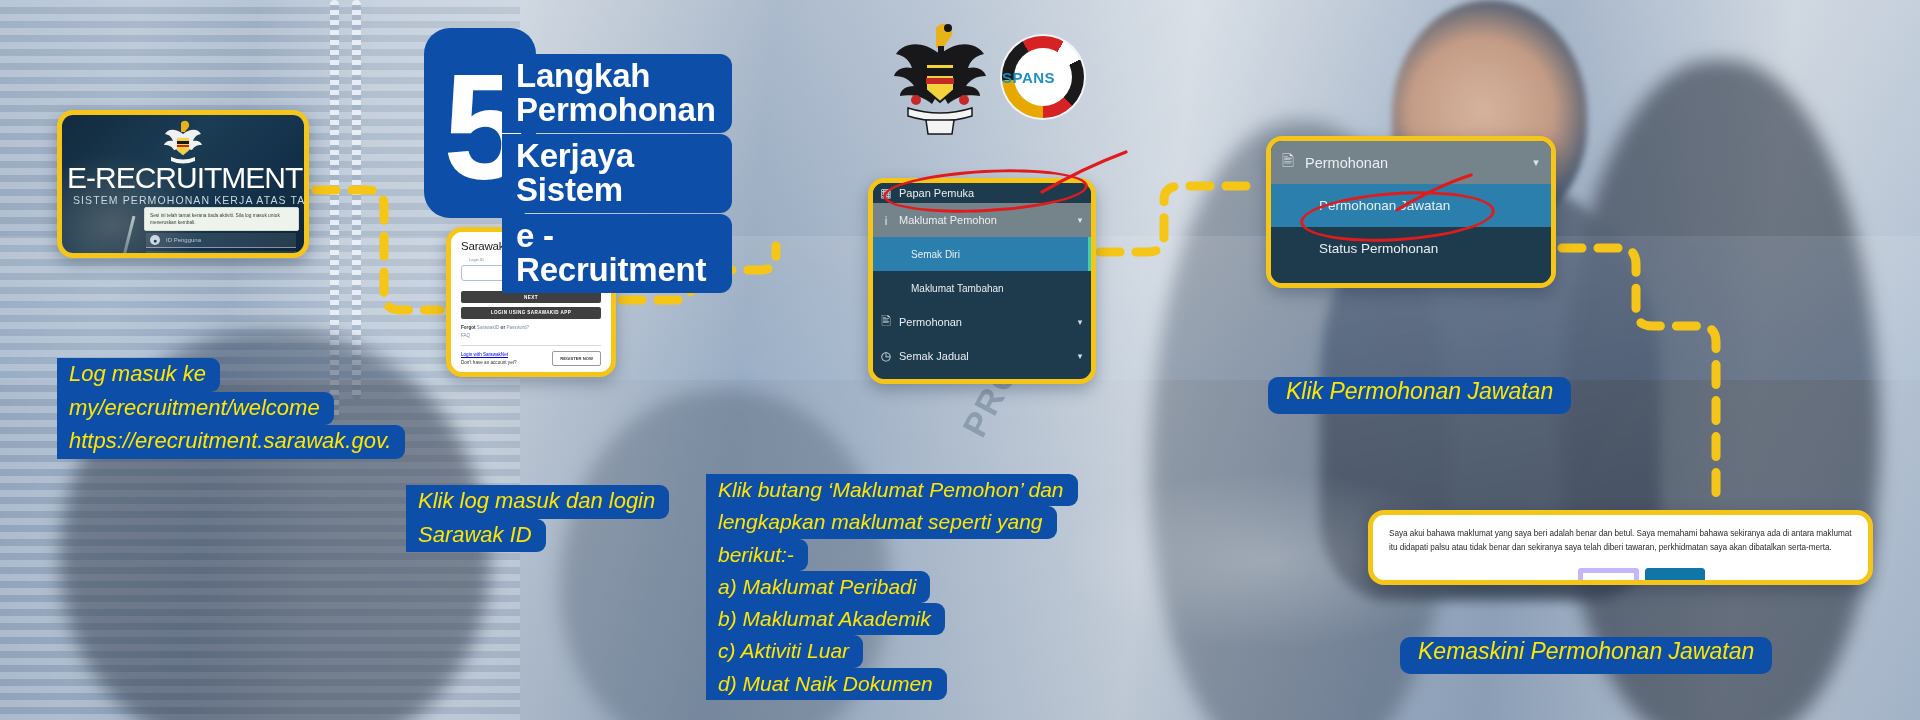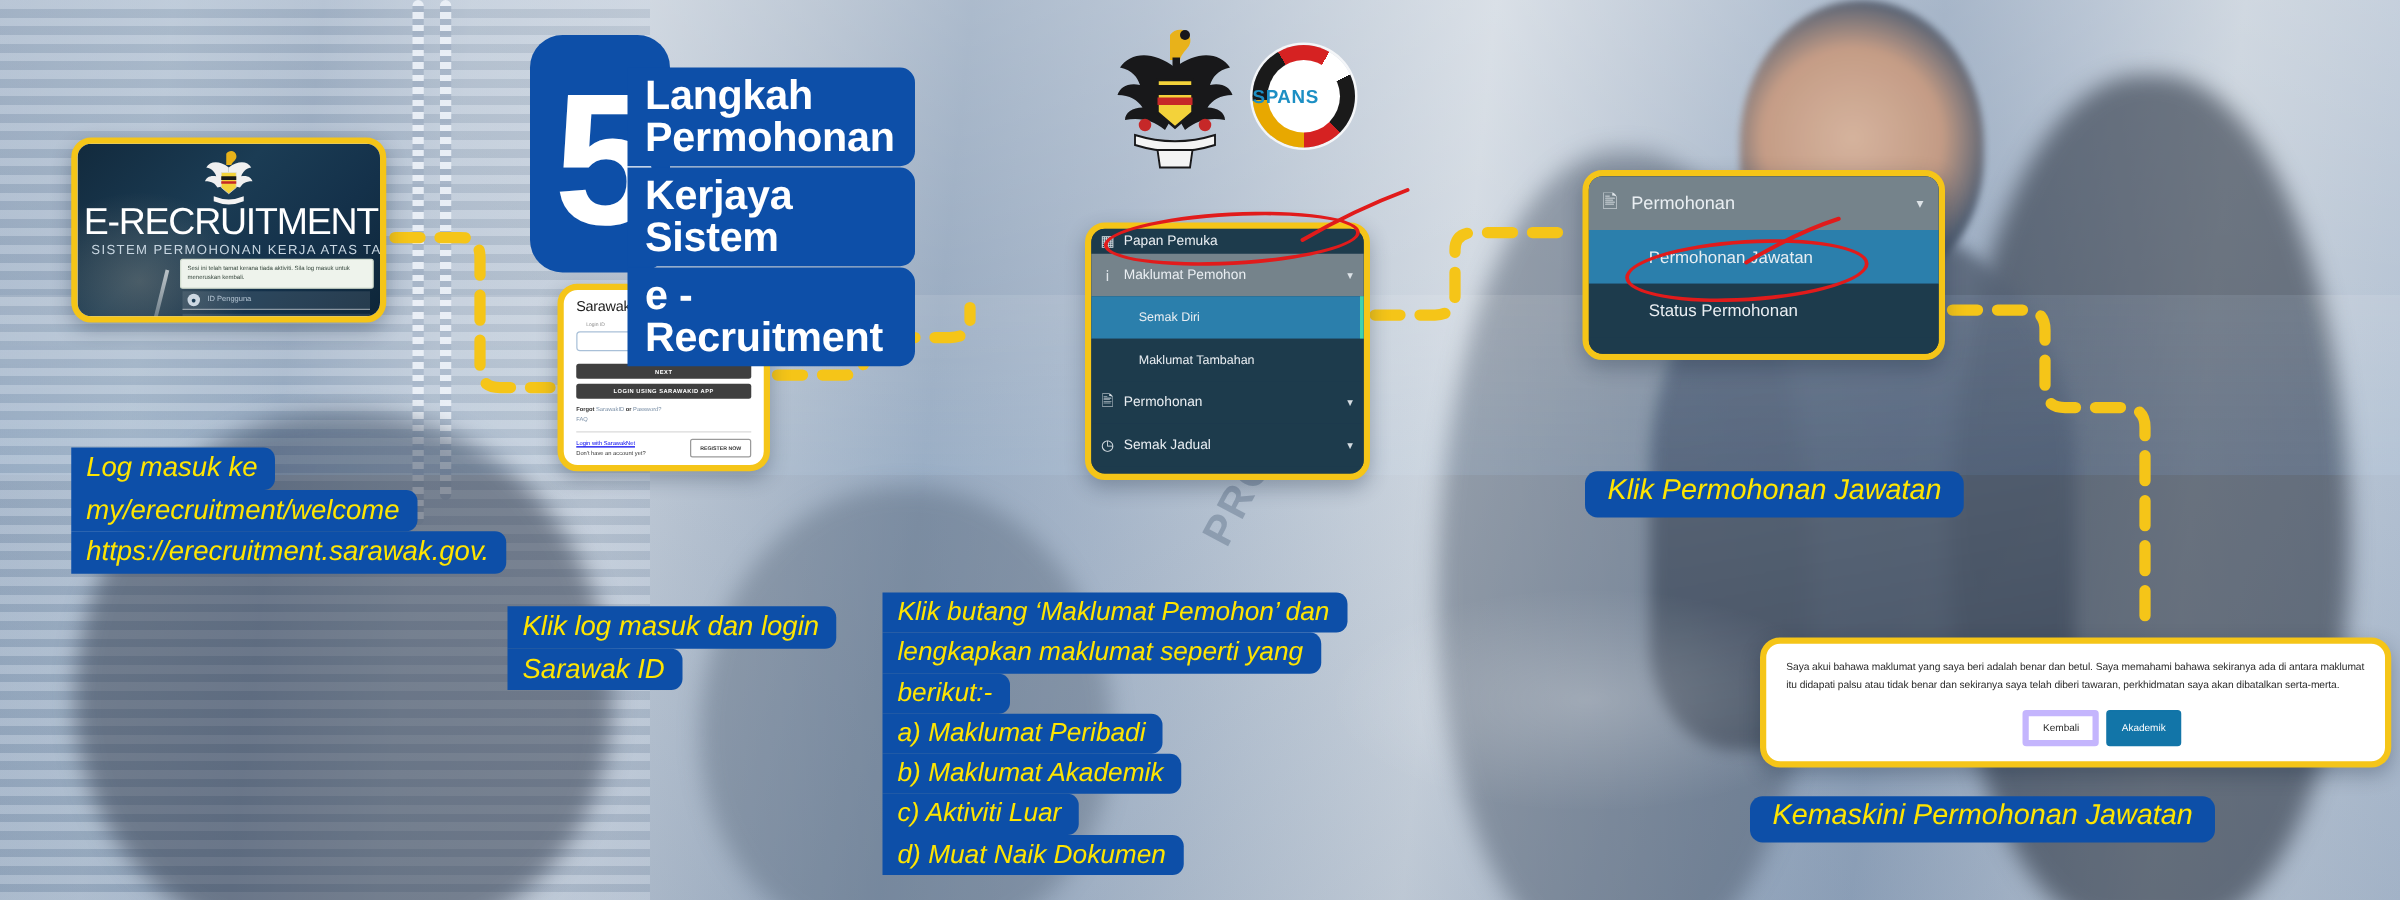--- a/index.html
+++ b/index.html
@@ -250,21 +250,21 @@
     position: absolute; border: 3.2px solid #e11b1b; border-radius: 50%;
     z-index: 36; pointer-events: none; background: transparent;
   }
   #ellipse-1 { left: 883px; top: 170px; width: 205px; height: 42px; transform: rotate(-3deg); }
   #ellipse-2 { left: 1300px; top: 192px; width: 195px; height: 49px; transform: rotate(-3.5deg); }
   .red-tail {
     position: absolute; z-index: 36; pointer-events: none;
   }
 
   
-  #card-confirm { left: 1408px; top: 510px; width: 505px; height: 104px; background: #ffffff; }
+  #card-confirm { left: 1368px; top: 510px; width: 505px; height: 75px; background: #ffffff; }
   .cf-pad { padding: 12px 14px 8px 16px; }
   .cf-text { font-size: 8.2px; color: #2b2b2b; line-height: 1.75; letter-spacing: -.05px; }
   .cf-actions { display: flex; justify-content: center; gap: 6px; margin-top: 12px; padding-left: 40px; }
   .cf-btn-ghost {
     border: 5px solid #c4b5fd; background: #fff; color: #2b2b2b;
     font-size: 8px; padding: 5px 11px; border-radius: 3px;
     font-family: "Liberation Sans", sans-serif; cursor: pointer;
   }
   .cf-btn-primary {
     border: 1px solid #1275a8; background: #1275a8; color: #ffffff;

